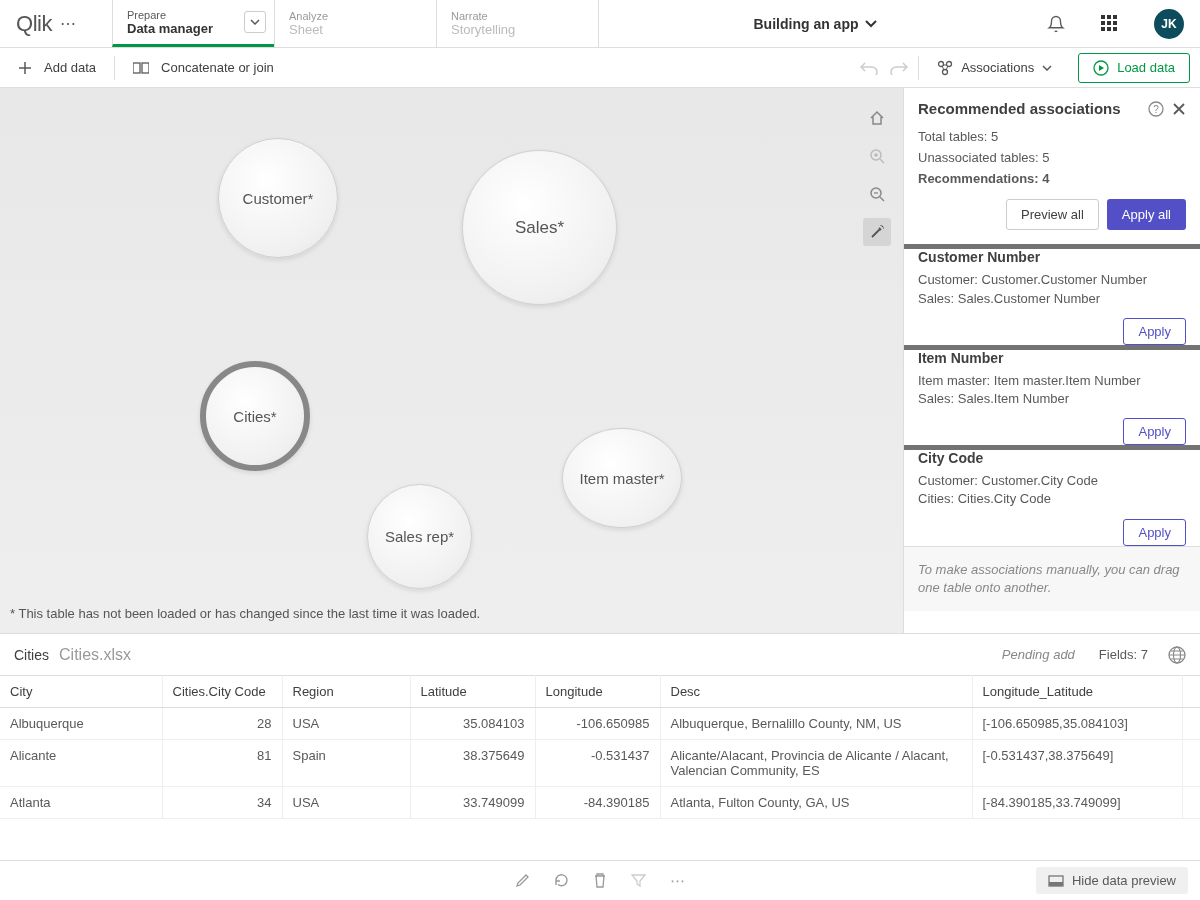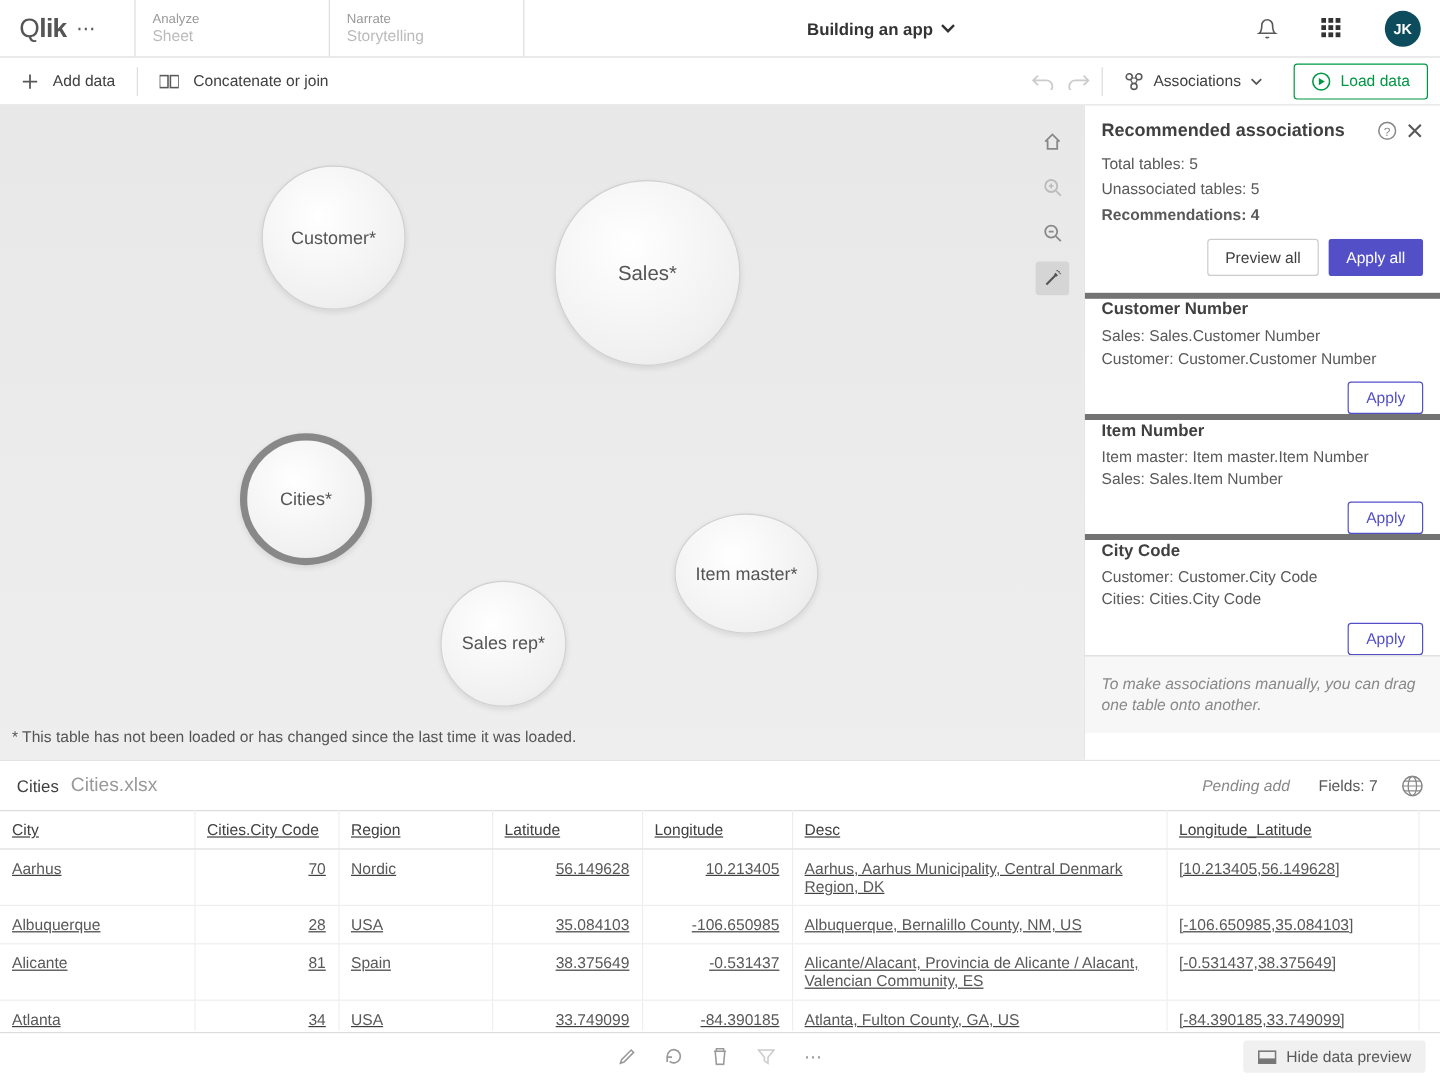--- a/index.html
+++ b/index.html
@@ -3,21 +3,21 @@
 <meta charset="utf-8">
 <style>
   * { box-sizing: border-box; margin: 0; padding: 0; }
   body { font-family: -apple-system, BlinkMacSystemFont, 'Segoe UI', Arial, sans-serif; font-size: 13px; color: #404040; background: #fff; width: 1200px; height: 900px; overflow: hidden; position: relative; }
   
   
   .topbar { display: flex; height: 48px; border-bottom: 1px solid #ddd; align-items: stretch; }
   .logo-box { width: 112px; display: flex; align-items: center; padding-left: 16px; gap: 8px; }
   .logo { font-size: 22px; font-weight: 400; color: #555; letter-spacing: -0.5px; }
   .logo .glyph-q { font-weight: 400; }
-  .logo .glyph-lik { font-weight: 700; }
+  .logo .glyph-lik { font-weight: 400; }
   .more-icon { color: #595959; font-size: 16px; }
   .nav-tab { border-left: 1px solid #ddd; padding: 6px 14px; display: flex; flex-direction: column; justify-content: center; min-width: 162px; position: relative; }
   .nav-tab.active { border-bottom: 3px solid #009845; }
   .nav-tab-top { font-size: 11px; color: #999; }
   .nav-tab.active .nav-tab-top { color: #595959; }
   .nav-tab-bottom { font-size: 13px; color: #bbb; font-weight: 500; }
   .nav-tab.active .nav-tab-bottom { color: #333; font-weight: 600; }
   .nav-tab .chev { position: absolute; right: 8px; top: 50%; transform: translateY(-50%); width: 22px; height: 22px; border: 1px solid #ccc; border-radius: 3px; display: flex; align-items: center; justify-content: center; font-size: 10px; color: #595959; }
   .app-title-wrap { flex: 1; display: flex; align-items: center; justify-content: center; gap: 6px; font-size: 14px; font-weight: 600; color: #333; border-left: 1px solid #ddd; }
   .right-icons { display: flex; align-items: center; gap: 36px; padding: 0 16px; }
@@ -62,39 +62,48 @@
   
   
   .preview-header { display: flex; align-items: center; padding: 10px 14px; border-top: 1px solid #ddd; gap: 10px; height: 42px; }
   .preview-table-name { font-size: 14px; font-weight: 500; color: #404040;}
   .preview-filename { font-size: 16px; color: #999; }
   .preview-spacer { flex: 1; }
   .preview-status { font-size: 13px; color: #888; font-style: italic; }
   .preview-fields { font-size: 13px; color: #595959; margin-left: 14px; }
   .globe { margin-left: 10px; color: #888; font-size: 17px; }
   
-  .data-table { width: 100%; border-collapse: collapse; table-layout: fixed; text-decoration: underline; }
+  .data-table { width: 100%; border-collapse: collapse; table-layout: fixed; }
   .data-table th { text-align: left; font-weight: 500; font-size: 13px; padding: 8px 10px; border-top: 1px solid #ddd; border-bottom: 1px solid #ddd; border-right: 1px solid #eee; color: #404040; }
   .data-table td { font-size: 13px; padding: 8px 10px; border-bottom: 1px solid #eee; border-right: 1px solid #eee; color: #595959; vertical-align: top; }
   .data-table td.num { text-align: right; }
   
   .bottom-bar { position: absolute; bottom: 0; left: 0; right: 0; height: 40px; border-top: 1px solid #ddd; background: #fff; display: flex; align-items: center; justify-content: center; gap: 24px; }
   .bottom-icon { color: #999; font-size: 15px; }
   .hide-preview { position: absolute; right: 12px; display: flex; align-items: center; gap: 8px; background: #f0f0f0; padding: 6px 12px; border-radius: 3px; font-size: 13px; color: #595959; }
   
   svg { display: block; }
   .table-wrapper { height: 184px; overflow: hidden; border-top: none; }
 </style>
 </head>
 <body>
 
 <div class="topbar">
   <div class="logo-box">
     <span class="logo"><span class="glyph-q">Q</span><span class="glyph-lik">lik</span></span>
     <span class="more-icon">⋯</span>
+  </div>
+  <div class="nav-tab active">
+    <span class="nav-tab-top">Prepare</span>
+    <span class="nav-tab-bottom">Data manager</span>
+    <span class="chev">
+      <svg width="10" height="6" viewBox="0 0 10 6">
+          <path d="M1 1 L5 5 L9 1" stroke="#595959" stroke-width="1.5" fill="none"></path>
+        </svg>
+    </span>
   </div>
   <div class="nav-tab">
     <span class="nav-tab-top">Analyze</span>
     <span class="nav-tab-bottom">Sheet</span>
   </div>
   <div class="nav-tab">
     <span class="nav-tab-top">Narrate</span>
     <span class="nav-tab-bottom">Storytelling</span>
   </div>
   <div class="app-title-wrap">
@@ -246,22 +255,22 @@
       <div><span>Unassociated tables:</span> <span>5</span></div>
       <div class="bold"><span>Recommendations:</span> <span>4</span></div>
     </div>
     <div class="sp-buttons">
       <button class="btn btn-outline">Preview all</button>
       <button class="btn btn-primary">Apply all</button>
     </div>
 
     <div class="rec-card">
       <div class="rec-title">Customer Number</div>
+      <div class="rec-line">Customer: Customer.Customer Number</div>
       <div class="rec-line">Sales: Sales.Customer Number</div>
-      <div class="rec-line">Customer: Customer.Customer Number</div>
       <div class="rec-actions">
           <button class="btn-apply-sm">Apply</button>
         </div>
     </div>
     <div class="rec-card">
       <div class="rec-title">Item Number</div>
       <div class="rec-line">Item master: Item master.Item Number</div>
       <div class="rec-line">Sales: Sales.Item Number</div>
       <div class="rec-actions">
           <button class="btn-apply-sm">Apply</button>
@@ -312,30 +321,20 @@
       <th>Cities.City Code</th>
       <th>Region</th>
       <th>Latitude</th>
       <th>Longitude</th>
       <th>Desc</th>
       <th>Longitude_Latitude</th>
       <th></th>
     </tr>
   </thead>
   <tbody id="table-body">
-        <tr>
-          <td>Aarhus</td>
-          <td class="num">70</td>
-          <td>Nordic</td>
-          <td class="num">56.149628</td>
-          <td class="num">10.213405</td>
-          <td>Aarhus, Aarhus Municipality, Central Denmark Region, DK</td>
-          <td>[10.213405,56.149628]</td>
-          <td></td>
-        </tr>
         <tr>
           <td>Albuquerque</td>
           <td class="num">28</td>
           <td>USA</td>
           <td class="num">35.084103</td>
           <td class="num">-106.650985</td>
           <td>Albuquerque, Bernalillo County, NM, US</td>
           <td>[-106.650985,35.084103]</td>
           <td></td>
         </tr>

